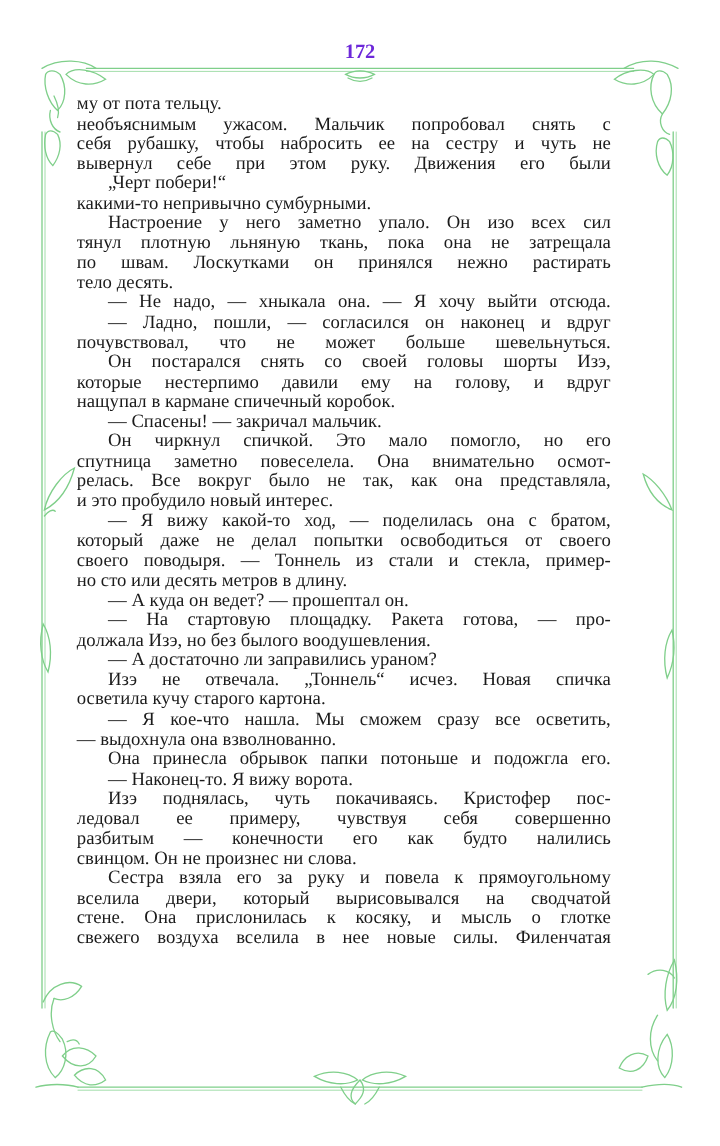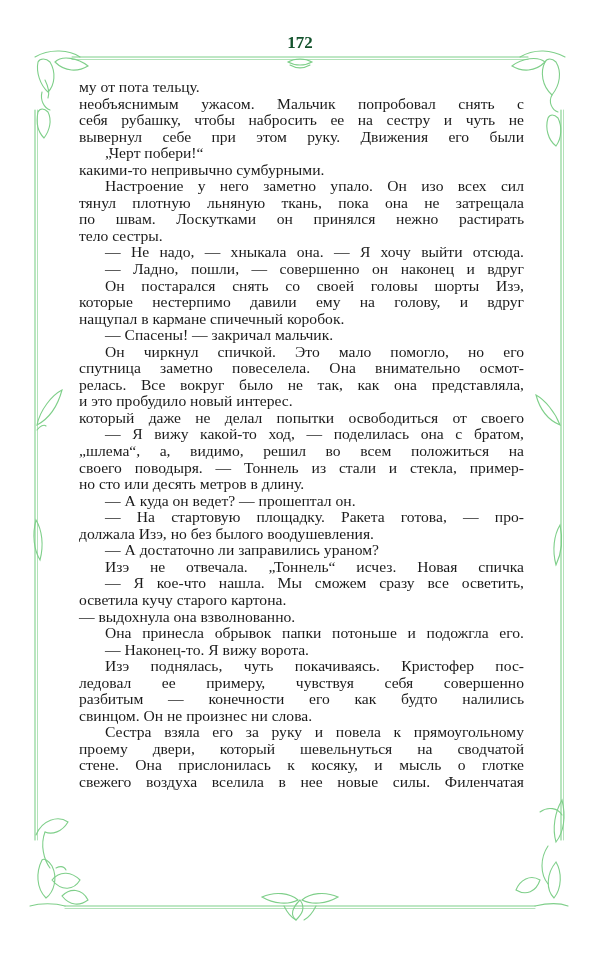--- a/index.html
+++ b/index.html
@@ -1,23 +1,23 @@
 <!DOCTYPE html>
 <html><head>
 <meta charset="utf-8">
 <style>
   html, body { margin: 0; padding: 0; background: #ffffff; }
   body { width: 600px; height: 955px; position: relative; overflow: hidden; }
   .page-number {
     position: absolute; top: 33px; left: 0; width: 600px; text-align: center;
-    font-family: "Liberation Serif", serif; font-weight: bold; font-size: 17px; color: #14532d;
+    font-family: "Liberation Serif", serif; font-weight: bold; font-size: 17px; color: #6d28d9;
   }
   .frame { position: absolute; left: 0; top: 0; width: 600px; height: 955px; pointer-events: none; }
   .text-block {
-    position: absolute; left: 79px; top: 79px; width: 445px;
+    position: absolute; left: 64px; top: 79px; width: 445px;
     font-family: "Liberation Serif", serif; font-size: 15.6px; line-height: 16.55px;
     color: #1b1b1b; text-align: justify;
   }
   .line { display: block; text-align: justify; text-align-last: justify; white-space: nowrap; }
   .line.last { text-align-last: left; }
   .line.indent { padding-left: 26px; }
 </style>
 </head>
 <body>
 
@@ -100,47 +100,47 @@
 <div class="text-block">
   <span class="line last">му от пота тельцу.</span>
   <span class="line">необъяснимым ужасом. Мальчик попробовал снять с</span>
   <span class="line">себя рубашку, чтобы набросить ее на сестру и чуть не</span>
   <span class="line">вывернул себе при этом руку. Движения его были</span>
   <span class="line indent last">„Черт побери!“</span>
   <span class="line last">какими-то непривычно сумбурными.</span>
   <span class="line indent">Настроение у него заметно упало. Он изо всех сил</span>
   <span class="line">тянул плотную льняную ткань, пока она не затрещала</span>
   <span class="line">по швам. Лоскутками он принялся нежно растирать</span>
-  <span class="line last">тело сестры.</span>
+  <span class="line last">тело десять.</span>
   <span class="line indent">— Не надо, — хныкала она. — Я хочу выйти отсюда.</span>
-  <span class="line indent">— Ладно, пошли, — совершенно он наконец и вдруг</span>
+  <span class="line indent">— Ладно, пошли, — согласился он наконец и вдруг</span>
+  <span class="line">почувствовал, что не может больше шевельнуться.</span>
   <span class="line indent">Он постарался снять со своей головы шорты Изэ,</span>
   <span class="line">которые нестерпимо давили ему на голову, и вдруг</span>
   <span class="line last">нащупал в кармане спичечный коробок.</span>
   <span class="line indent last">— Спасены! — закричал мальчик.</span>
   <span class="line indent">Он чиркнул спичкой. Это мало помогло, но его</span>
   <span class="line">спутница заметно повеселела. Она внимательно осмот-</span>
   <span class="line">релась. Все вокруг было не так, как она представляла,</span>
   <span class="line last">и это пробудило новый интерес.</span>
+  <span class="line indent">— Я вижу какой-то ход, — поделилась она с братом,</span>
   <span class="line">который даже не делал попытки освободиться от своего</span>
-  <span class="line indent">— Я вижу какой-то ход, — поделилась она с братом,</span>
-  <span class="line">„шлема“, а, видимо, решил во всем положиться на</span>
   <span class="line">своего поводыря. — Тоннель из стали и стекла, пример-</span>
   <span class="line last">но сто или десять метров в длину.</span>
   <span class="line indent last">— А куда он ведет? — прошептал он.</span>
   <span class="line indent">— На стартовую площадку. Ракета готова, — про-</span>
   <span class="line last">должала Изэ, но без былого воодушевления.</span>
   <span class="line indent last">— А достаточно ли заправились ураном?</span>
   <span class="line indent">Изэ не отвечала. „Тоннель“ исчез. Новая спичка</span>
+  <span class="line last">осветила кучу старого картона.</span>
   <span class="line indent">— Я кое-что нашла. Мы сможем сразу все осветить,</span>
-  <span class="line last">осветила кучу старого картона.</span>
   <span class="line last">— выдохнула она взволнованно.</span>
   <span class="line indent">Она принесла обрывок папки потоньше и подожгла его.</span>
   <span class="line indent last">— Наконец-то. Я вижу ворота.</span>
   <span class="line indent">Изэ поднялась, чуть покачиваясь. Кристофер пос-</span>
   <span class="line">ледовал ее примеру, чувствуя себя совершенно</span>
   <span class="line">разбитым — конечности его как будто налились</span>
   <span class="line last">свинцом. Он не произнес ни слова.</span>
   <span class="line indent">Сестра взяла его за руку и повела к прямоугольному</span>
-  <span class="line">проему двери, который шевельнуться на сводчатой</span>
+  <span class="line">вселила двери, который вырисовывался на сводчатой</span>
   <span class="line">стене. Она прислонилась к косяку, и мысль о глотке</span>
   <span class="line">свежего воздуха вселила в нее новые силы. Филенчатая</span>
 </div>
 
 </body></html>

